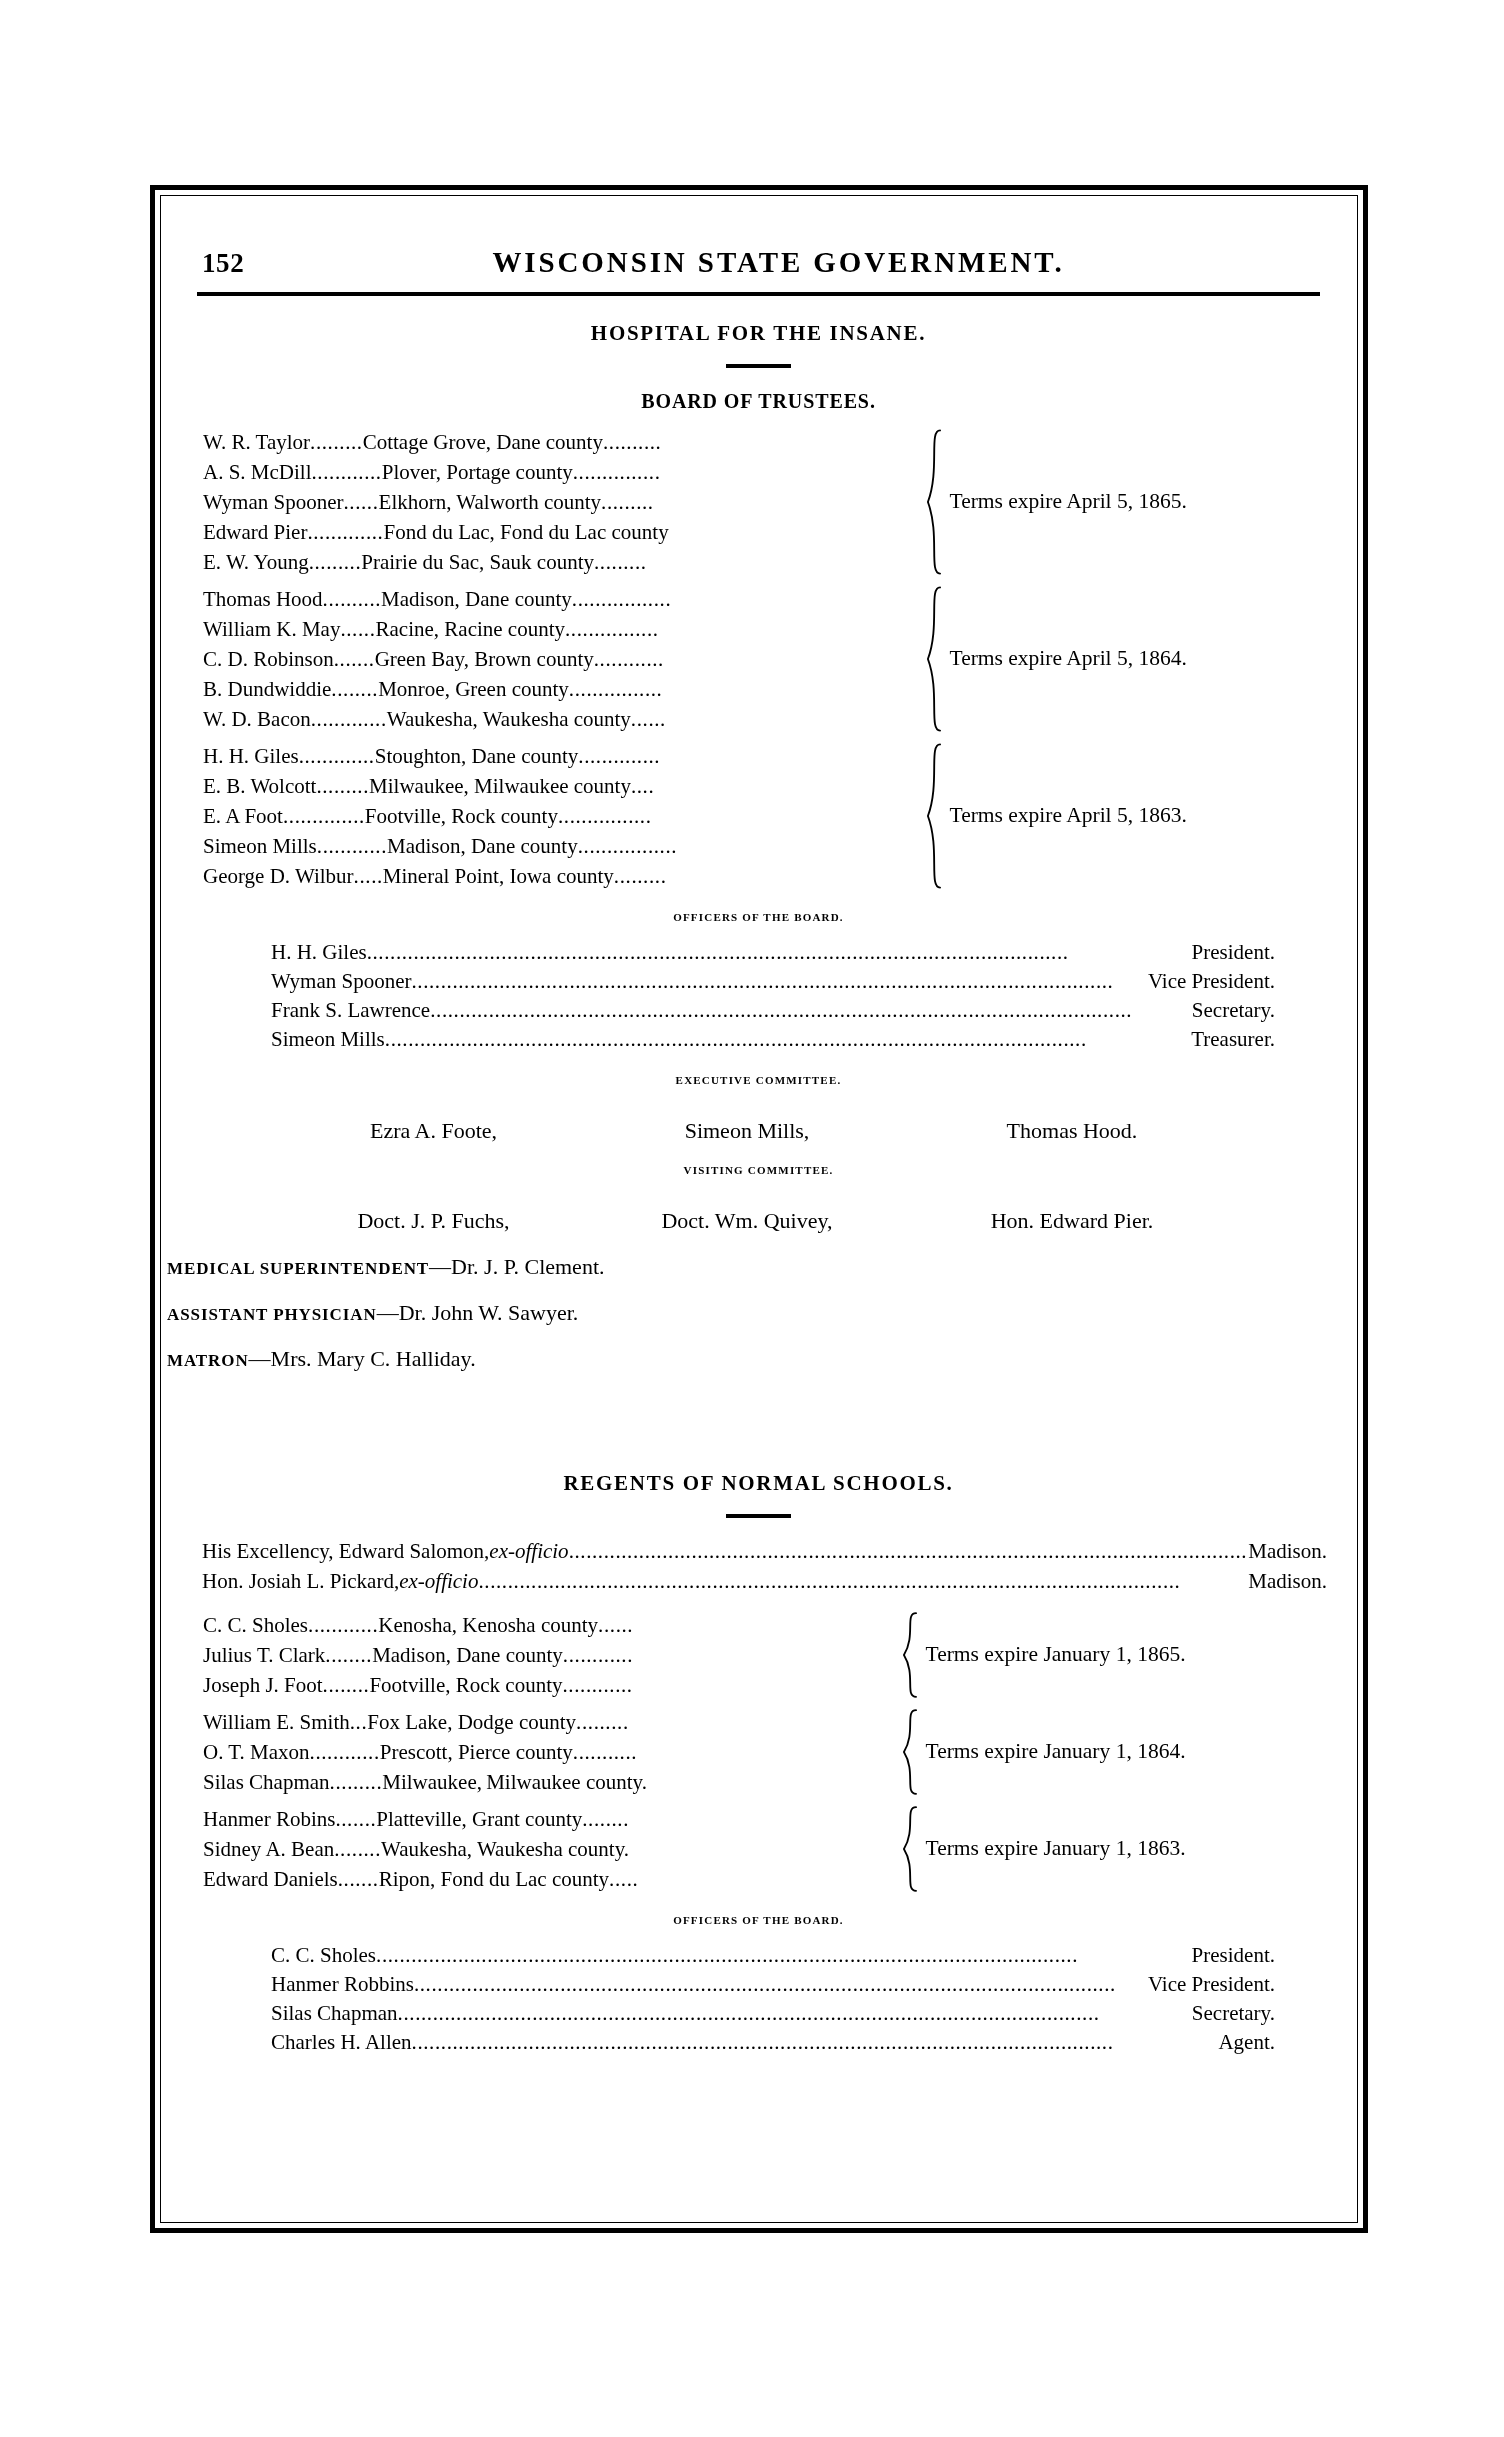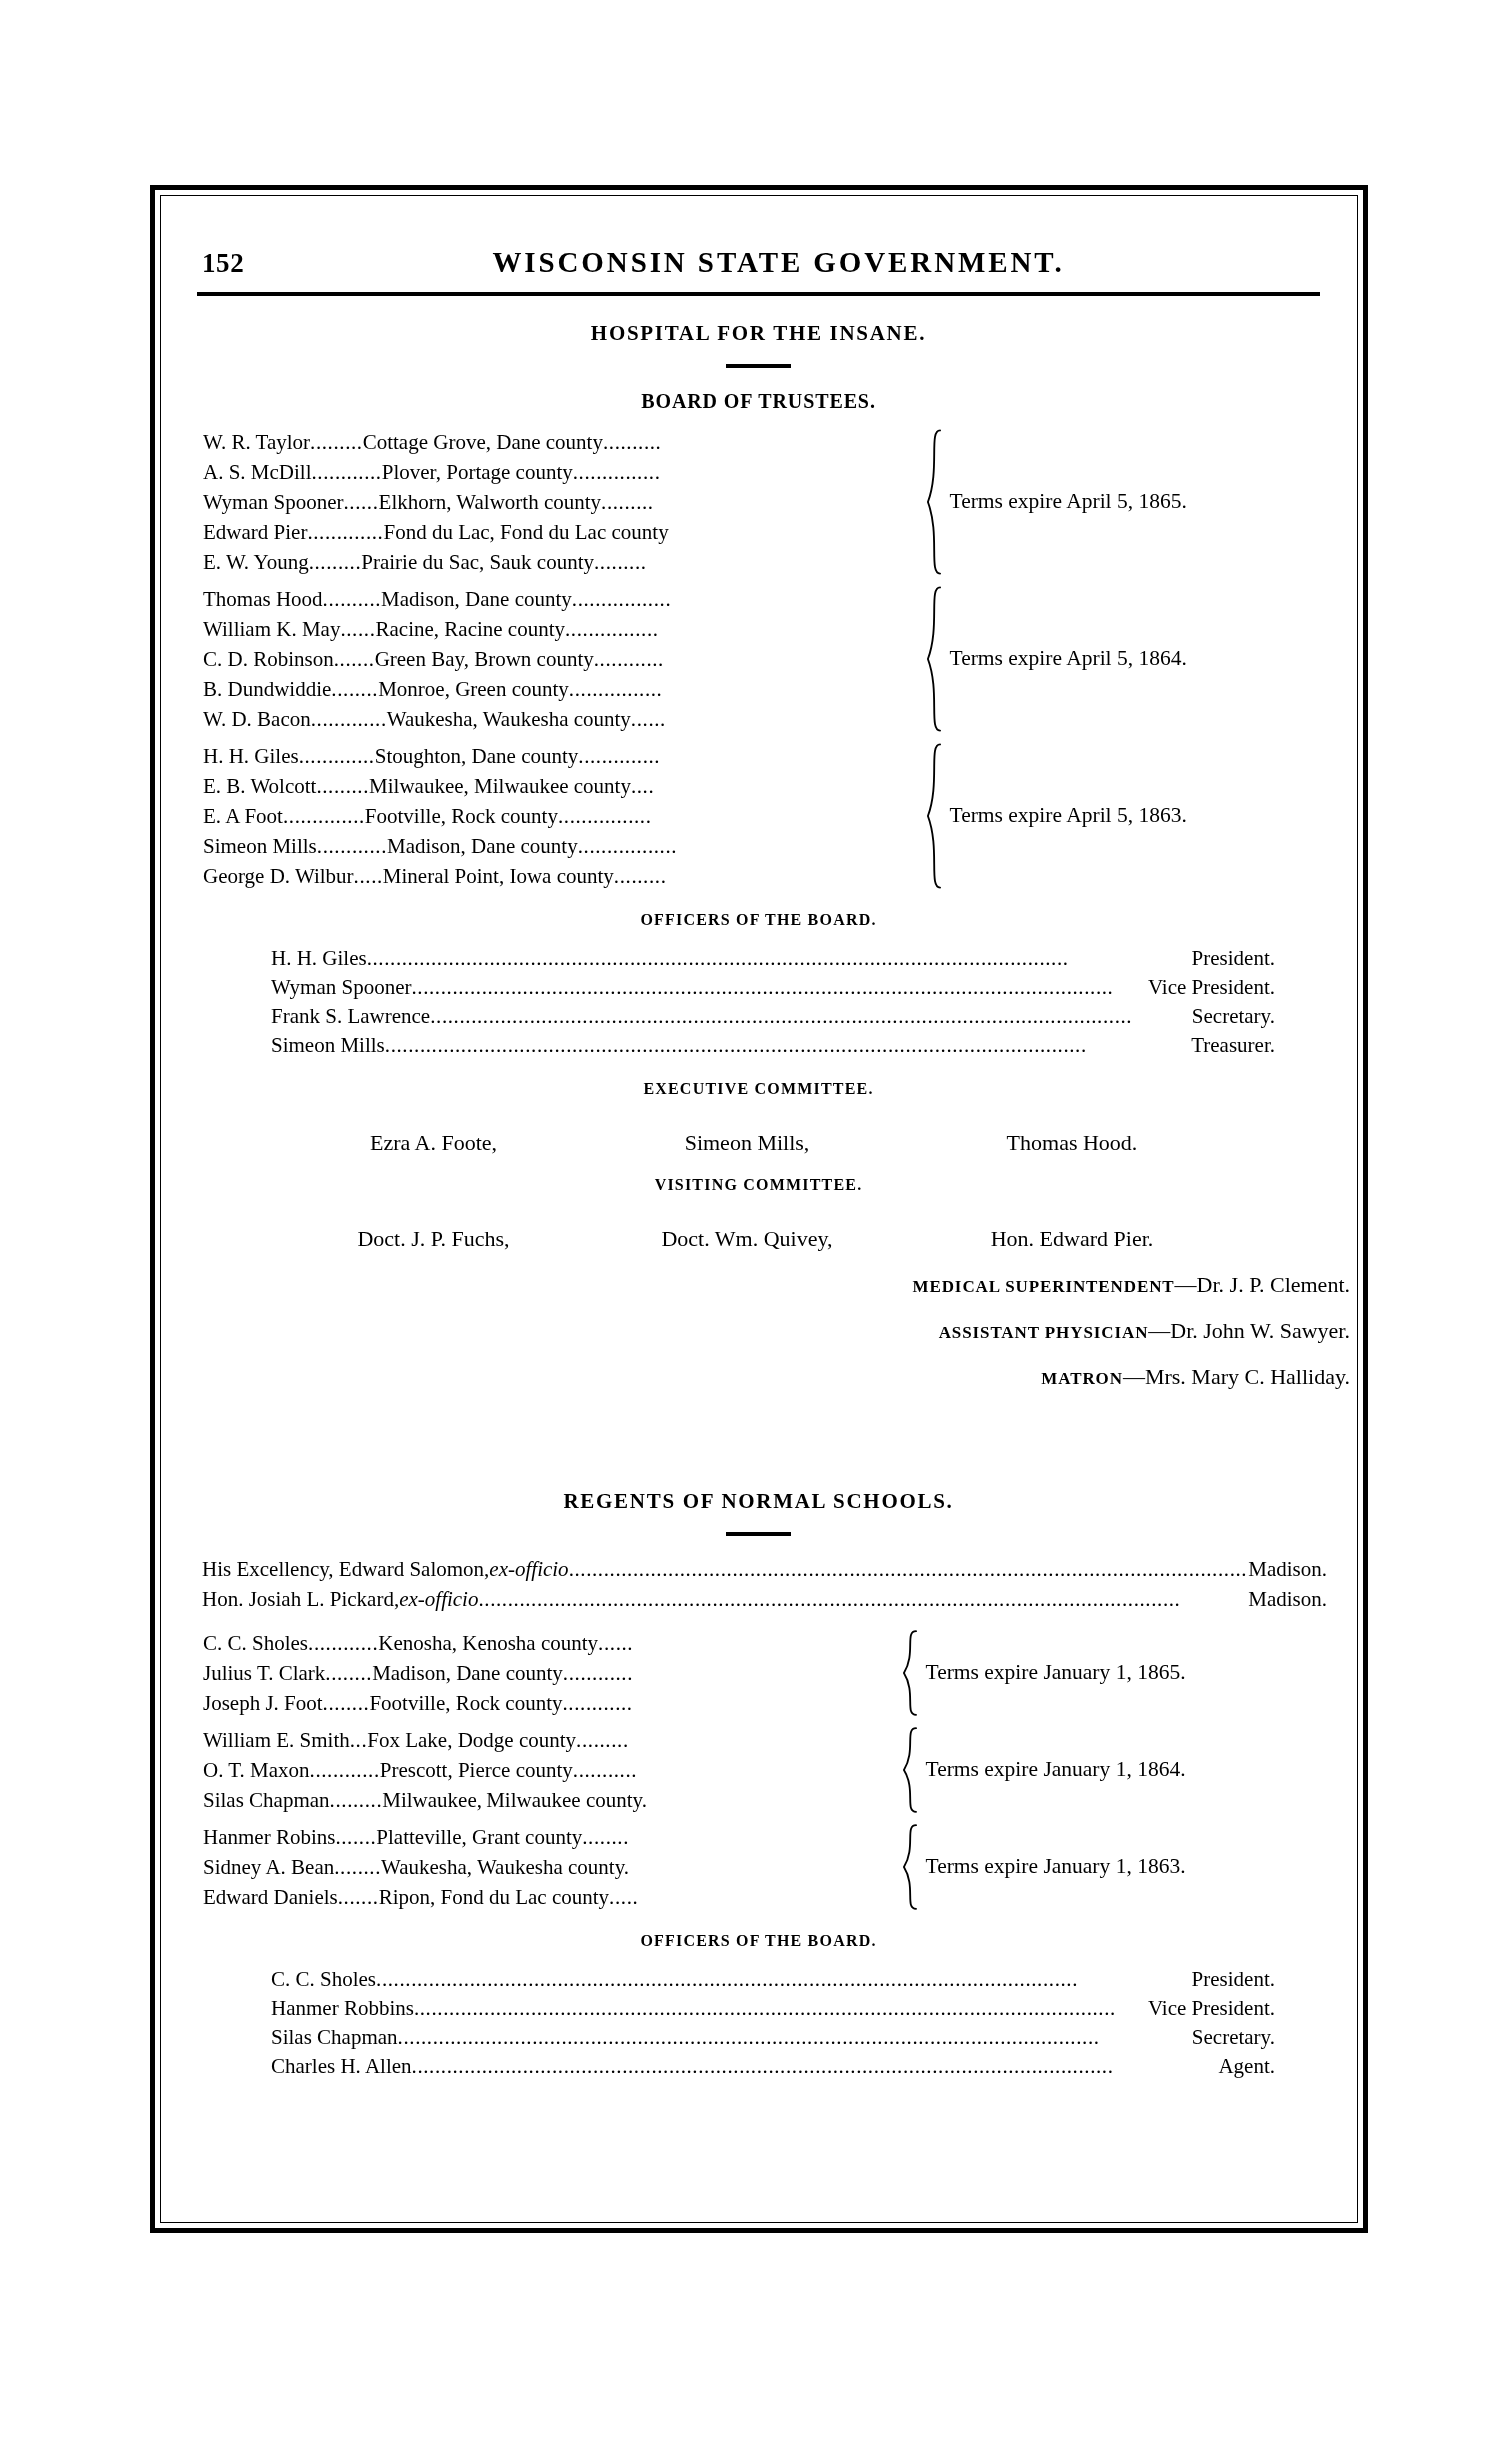--- a/index.html
+++ b/index.html
@@ -88,21 +88,21 @@
   }
   .subsection-title {
     text-align: center;
     font-size: 20px;
     font-weight: bold;
     letter-spacing: 0.9px;
     margin-top: 22px;
   }
   .smallcap-title {
     text-align: center;
-    font-size: 16px;
+    font-size: 11px;
     font-weight: bold;
     letter-spacing: 1.2px;
     margin-top: 20px;
   }
 
   
   .groups {
     margin-top: 14px;
     padding-left: 36px;
     padding-right: 23px;
@@ -188,21 +188,21 @@
   }
   .committee-row .cm {
     text-align: center;
   }
   .cm-1 { width: 302px; }
   .cm-2 { width: 325px; }
   .cm-3 { width: 325px; }
 
   
   .staff-line {
-    text-align: right;
+    text-align: left;
     font-size: 22px;
     margin-top: 20px;
   }
   .staff-line .lbl {
     font-size: 17px;
     font-weight: bold;
     letter-spacing: 0.9px;
   }
 
   .exofficio-list {

